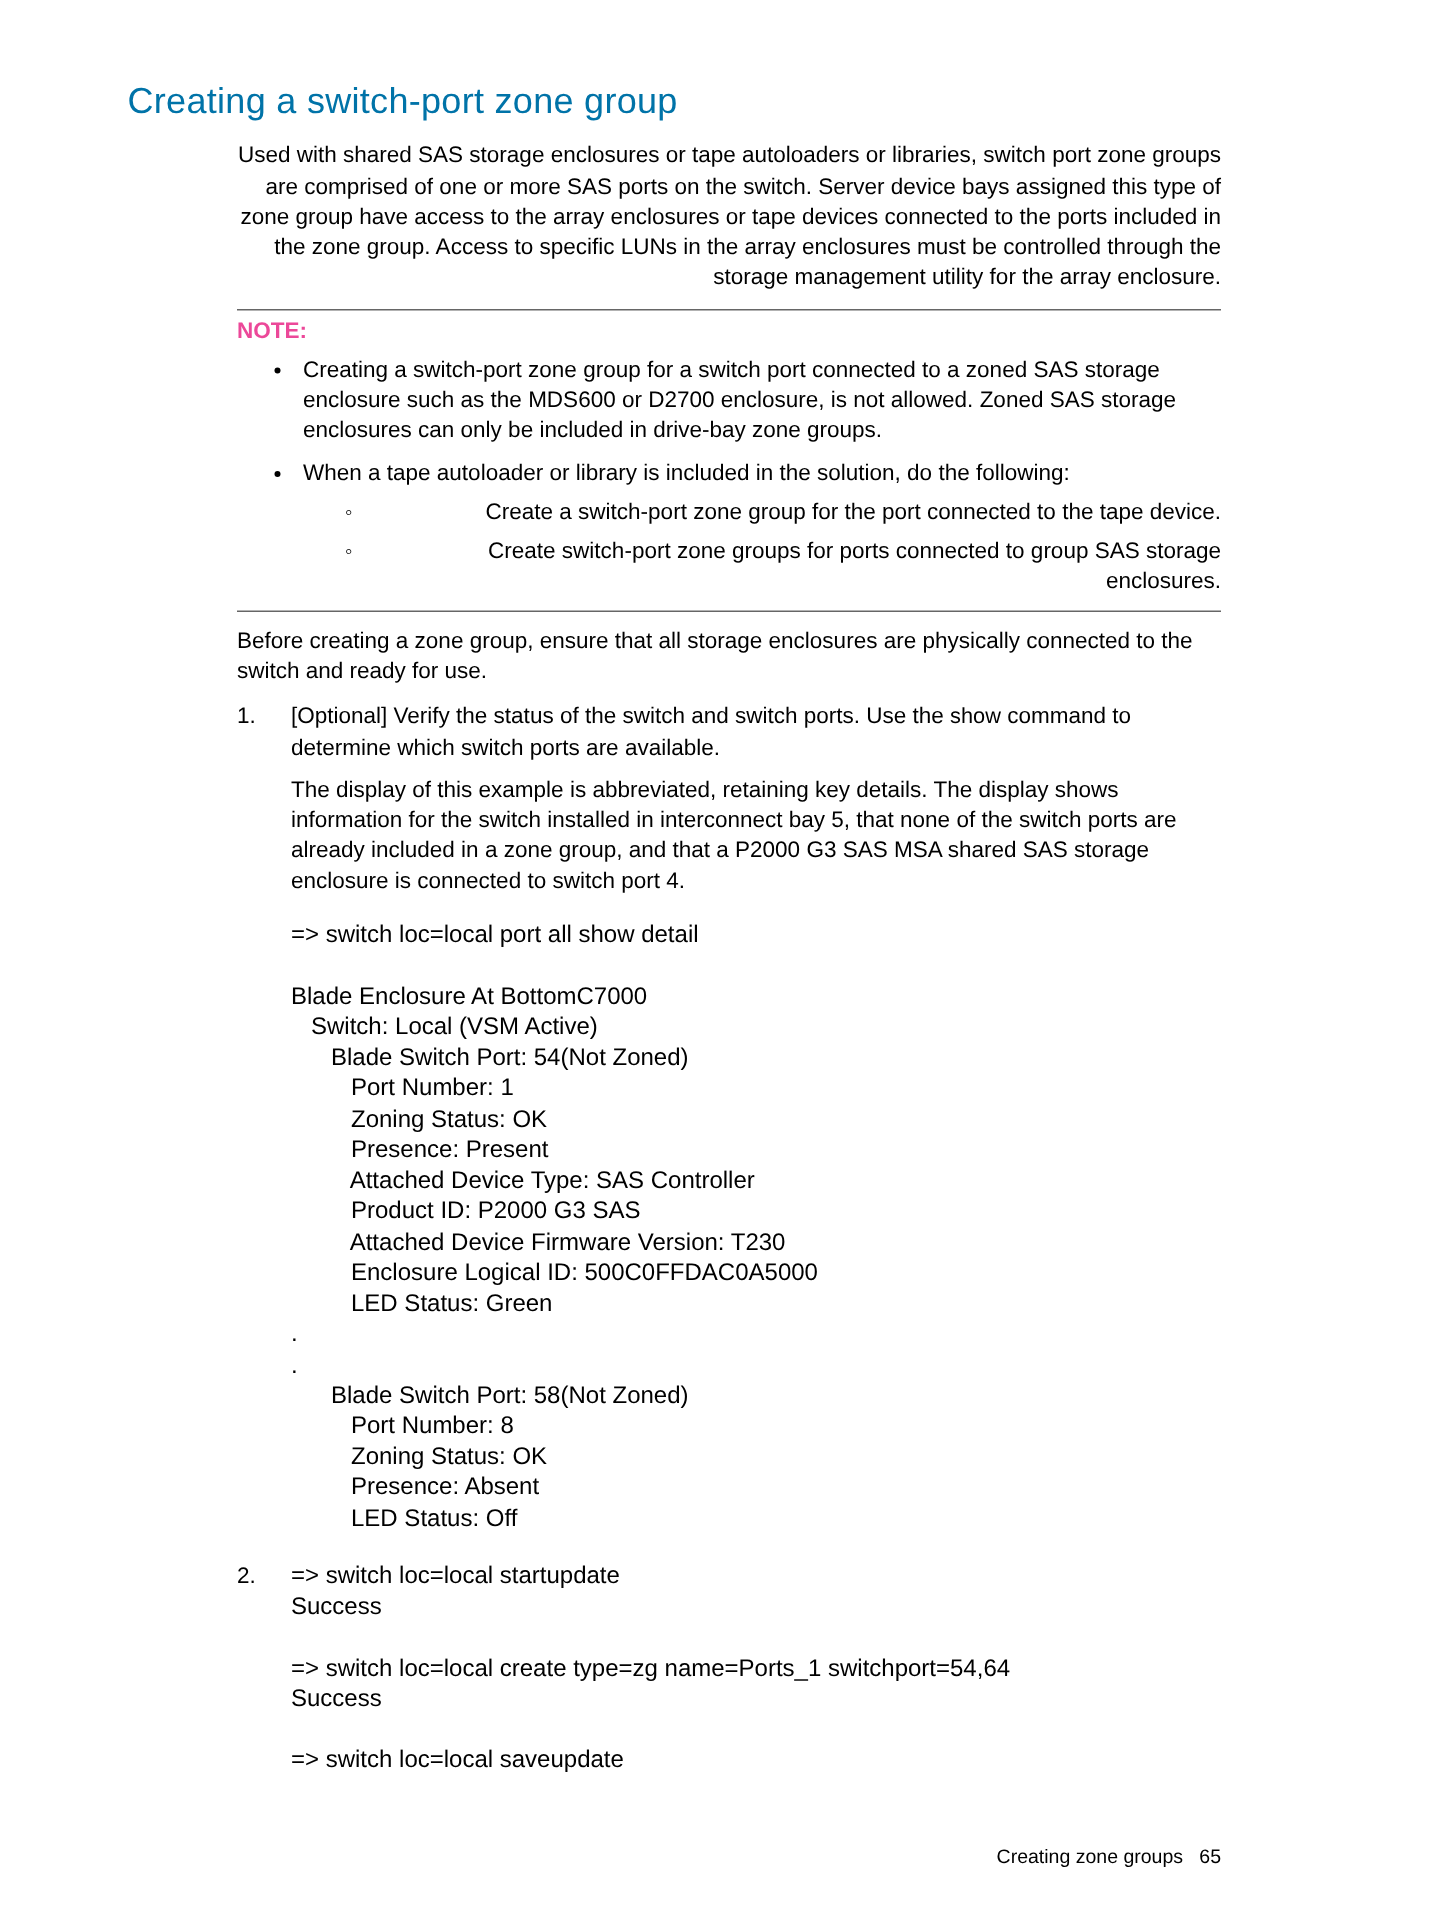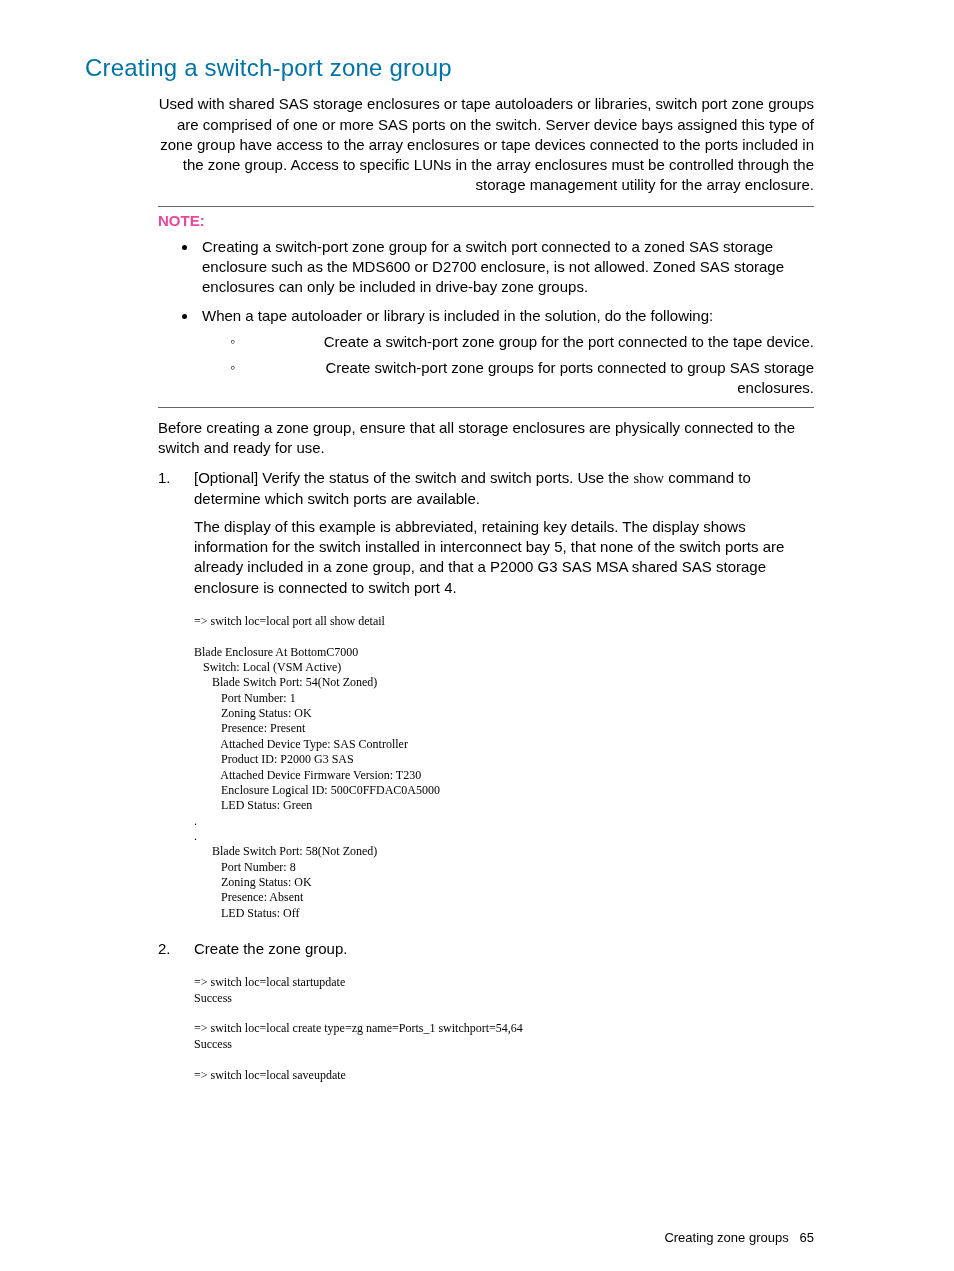--- a/index.html
+++ b/index.html
@@ -74,26 +74,26 @@
       position: relative;
       padding-left: 36px;
       margin-bottom: 10px;
     }
     ol.steps > li .num {
       position: absolute;
       left: 0;
       top: 0;
     }
     .mono {
-      font-family: Liberation Serif, serif;
+      font-family: Liberation Sans, sans-serif;
       font-size: 14.5px;
     }
     pre.code {
-      font-family: Liberation Serif, serif;
-      font-size: 12px;
+      font-family: Liberation Sans, sans-serif;
+      font-size: 16px;
       line-height: 1.28;
       white-space: pre;
       margin: 16px 0 18px 0;
     }
     .step-subpara { margin: 8px 0 0 0; }
     .footer {
       position: absolute;
       bottom: 24px;
       right: 60px;
       font-size: 13px;
@@ -149,21 +149,20 @@
 .
 .
       Blade Switch Port: 58(Not Zoned)
          Port Number: 8
          Zoning Status: OK
          Presence: Absent
          LED Status: Off</pre>
       </li>
       <li>
         <span class="num">2.</span>
-        <p>Create the zone group.</p>
         <pre class="code">=&gt; switch loc=local startupdate
 Success
 
 =&gt; switch loc=local create type=zg name=Ports_1 switchport=54,64
 Success
 
 =&gt; switch loc=local saveupdate</pre>
       </li>
     </ol>
 

